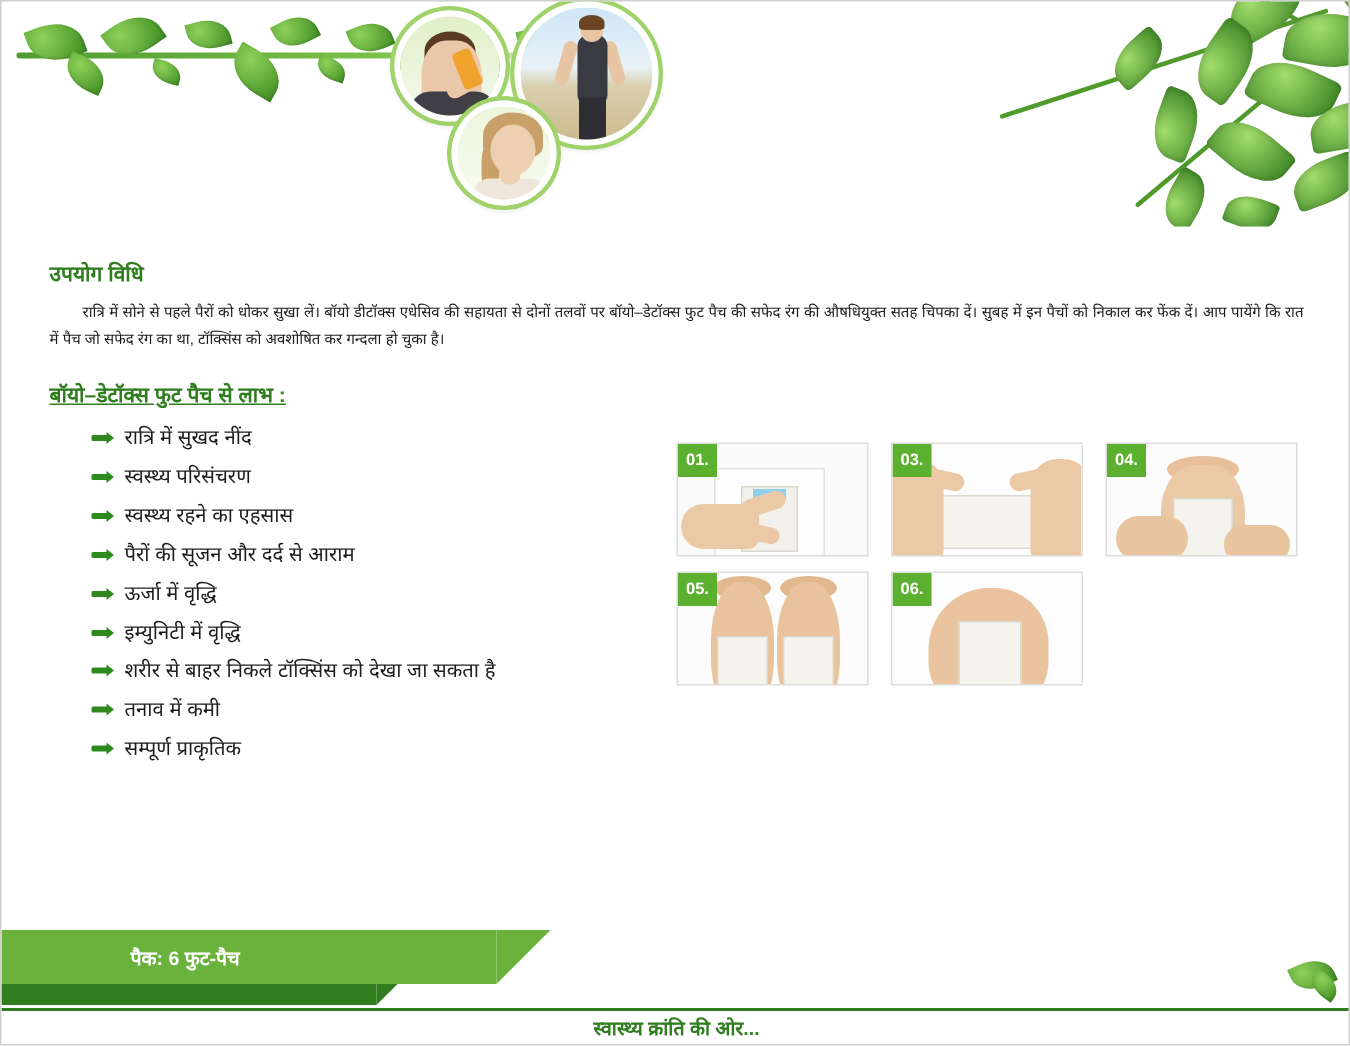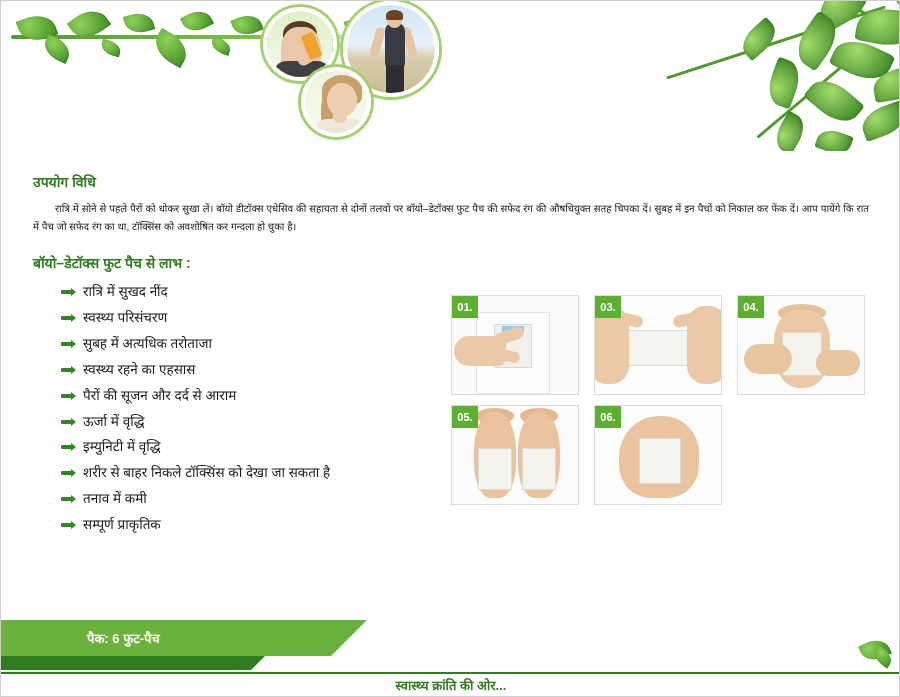--- a/index.html
+++ b/index.html
@@ -122,21 +122,21 @@
     top: 16px; left: 32px;
     width: 836px;
     font-size: 10px;
     line-height: 1.75;
     color: #1b1b1b;
     text-align: justify;
     text-indent: 22px;
     margin-top: 31px;
   }
 
-  .benefit-head { position:absolute; top: 100px; left: 0; }
+  .benefit-head { position:absolute; top: 100px; left: 0; text-decoration: underline; }
 
   .benefit-list {
     position: absolute;
     top: 126px; left: 60px;
     list-style: none;
     margin: 0; padding: 0;
     width: 370px;
   }
   .benefit-list li {
     position: relative;
@@ -166,21 +166,21 @@
   .steps {
     position: absolute;
     top: 142px; left: 450px;
     width: 418px;
     display: grid;
     grid-template-columns: repeat(3, 128px);
     grid-gap: 10px 15px;
   }
   .step {
     position: relative;
-    width: 128px; height: 100px;
+    width: 128px; height: 76px;
     border: 1px solid #dcdcdc;
     background: #ffffff;
     overflow: hidden;
   }
   .step-badge {
     position: absolute;
     top: 0; left: 0;
     width: 26px; height: 22px;
     background: #5cb030;
     color: #ffffff;
@@ -381,21 +381,20 @@
 
   <div class="section-heading usage-head">उपयोग विधि</div>
 
   <div class="usage-text">रात्रि में सोने से पहले पैरों को धोकर सुखा लें। बॉयो डीटॉक्स एधेसिव की सहायता से दोनों तलवों पर बॉयो–डेटॉक्स फुट पैच की सफेद रंग की औषधियुक्त सतह चिपका दें। सुबह में इन पैचों को निकाल कर फेंक दें। आप पायेंगे कि रात में पैच जो सफेद रंग का था, टॉक्सिंस को अवशोषित कर गन्दला हो चुका है।</div>
 
   <div class="section-heading benefit-head">बॉयो–डेटॉक्स फुट पैच से लाभ :</div>
 
   <ul class="benefit-list">
     <li><span class="bullet"></span><span>रात्रि में सुखद नींद</span></li>
     <li><span class="bullet"></span><span>स्वस्थ्य परिसंचरण</span></li>
-    <li><span class="bullet"></span><span>सुबह में अत्यधिक तरोताजा</span></li>
     <li><span class="bullet"></span><span>स्वस्थ्य रहने का एहसास</span></li>
     <li><span class="bullet"></span><span>पैरों की सूजन और दर्द से आराम</span></li>
     <li><span class="bullet"></span><span>ऊर्जा में वृद्धि</span></li>
     <li><span class="bullet"></span><span>इम्युनिटी में वृद्धि</span></li>
     <li><span class="bullet"></span><span>शरीर से बाहर निकले टॉक्सिंस को देखा जा सकता है</span></li>
     <li><span class="bullet"></span><span>तनाव में कमी</span></li>
     <li><span class="bullet"></span><span>सम्पूर्ण प्राकृतिक</span></li>
   </ul>
 
   <div class="steps">

